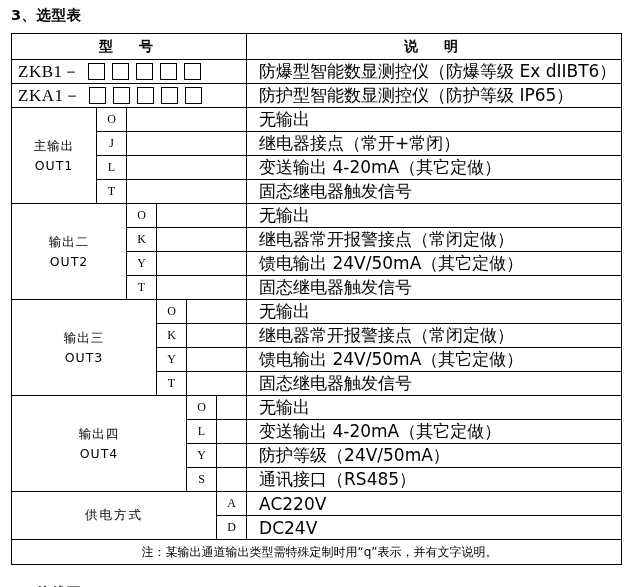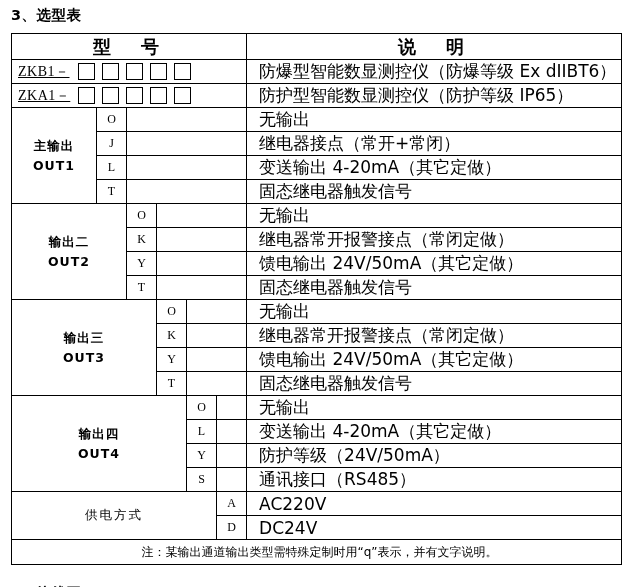--- a/index.html
+++ b/index.html
@@ -49,40 +49,39 @@
   }
   table.spec td {
     border: 1px solid #000;
     padding: 0;
     height: 23px;
     vertical-align: middle;
     text-align: center;
   }
   .hdr {
     font-weight: bold;
-    font-size: 18px;
+    font-size: 14px;
     letter-spacing: 6px;
     height: 25px !important;
   }
   .modelcell {
-    font-size: 14px;
+    font-size: 17px;
     letter-spacing: 0.5px;
     padding-left: 6px !important;
     text-align: left;
     white-space: nowrap;
-    text-decoration: underline;
   }
   .desc {
     text-align: left !important;
     padding-left: 12px !important;
     font-size: 17px;
     white-space: nowrap;
   }
   .grouplabel {
-    font-weight: bold;
+    font-weight: normal;
     font-size: 12.5px;
     line-height: 1.55;
     letter-spacing: 1px;
   }
   .codecell {
     font-size: 12px;
     font-family: "Liberation Serif", "DejaVu Serif", serif;
   }
   .boxrow {
     display: flex;

